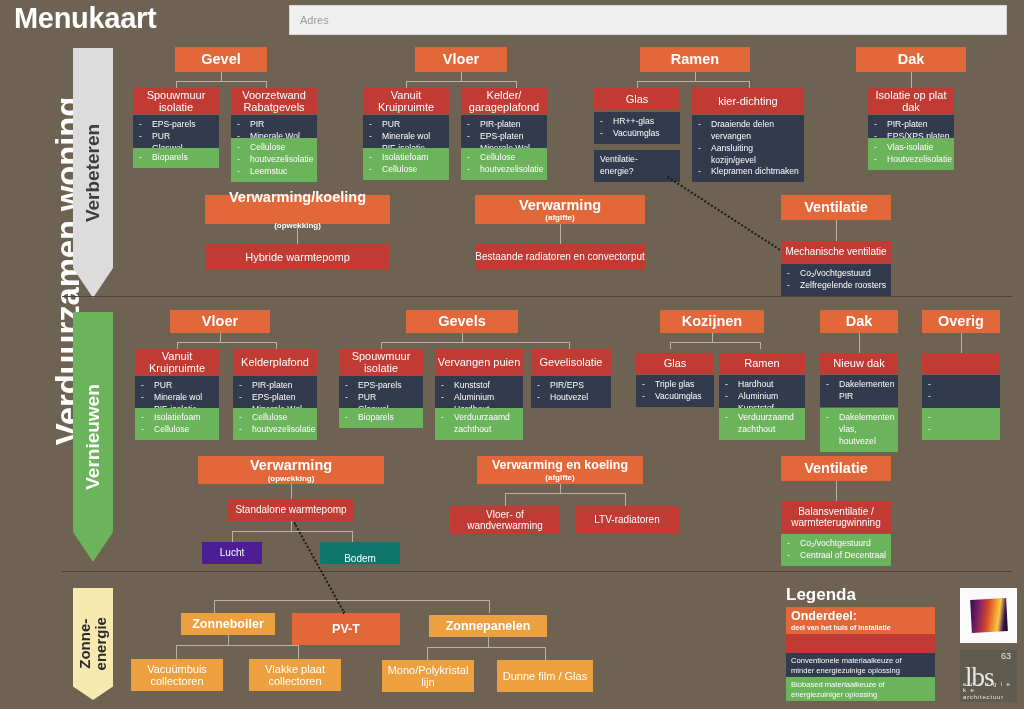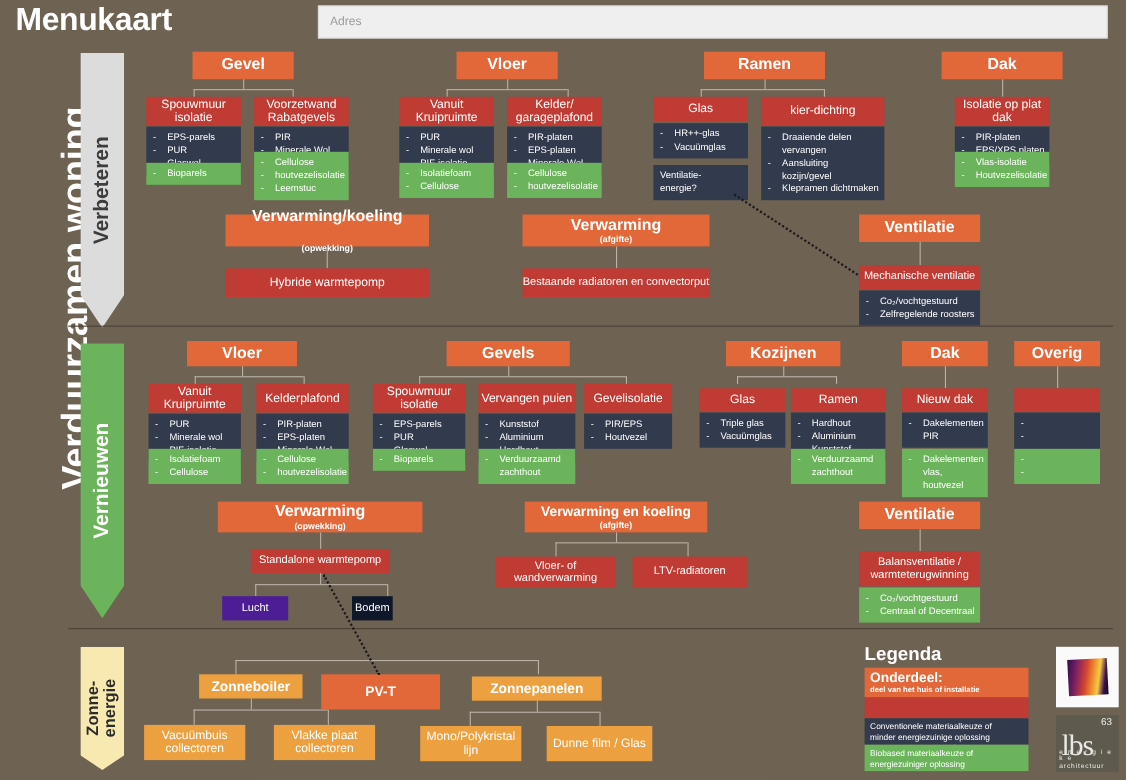--- a/index.html
+++ b/index.html
@@ -667,21 +667,21 @@
   <div class="box lvl2 small" style="left:228px; top:499px; width:126px; height:22px;">
     <span>Standalone warmtepomp</span>
   </div>
   <div class="ln v" style="left:291px; top:521px; height:10px;"></div>
   <div class="ln h" style="left:232px; top:531px; width:120px;"></div>
   <div class="ln v" style="left:232px; top:531px; height:11px;"></div>
   <div class="ln v" style="left:352px; top:531px; height:11px;"></div>
   <div class="box" style="left:202px; top:542px; width:60px; height:22px; background:#4c1d95; font-size:10px;">
     <span>Lucht</span>
   </div>
-  <div class="box" style="left:320px; top:542px; width:37px; height:22px; background:#0f172a; font-size:10px;">
+  <div class="box" style="left:320px; top:542px; width:80px; height:22px; background:#0f766e; font-size:10px;align-items:flex-end;">
     <span>Bodem</span>
   </div>
 
   <div class="box lvl1 sm" style="left:477px; top:456px; width:166px; height:28px; flex-direction:column;">
     <span>Verwarming en koeling</span>
     <span class="sub">(afgifte)</span>
   </div>
   <div class="ln v" style="left:560px; top:484px; height:9px;"></div>
   <div class="ln h" style="left:505px; top:493px; width:120px;"></div>
   <div class="ln v" style="left:505px; top:493px; height:13px;"></div>

